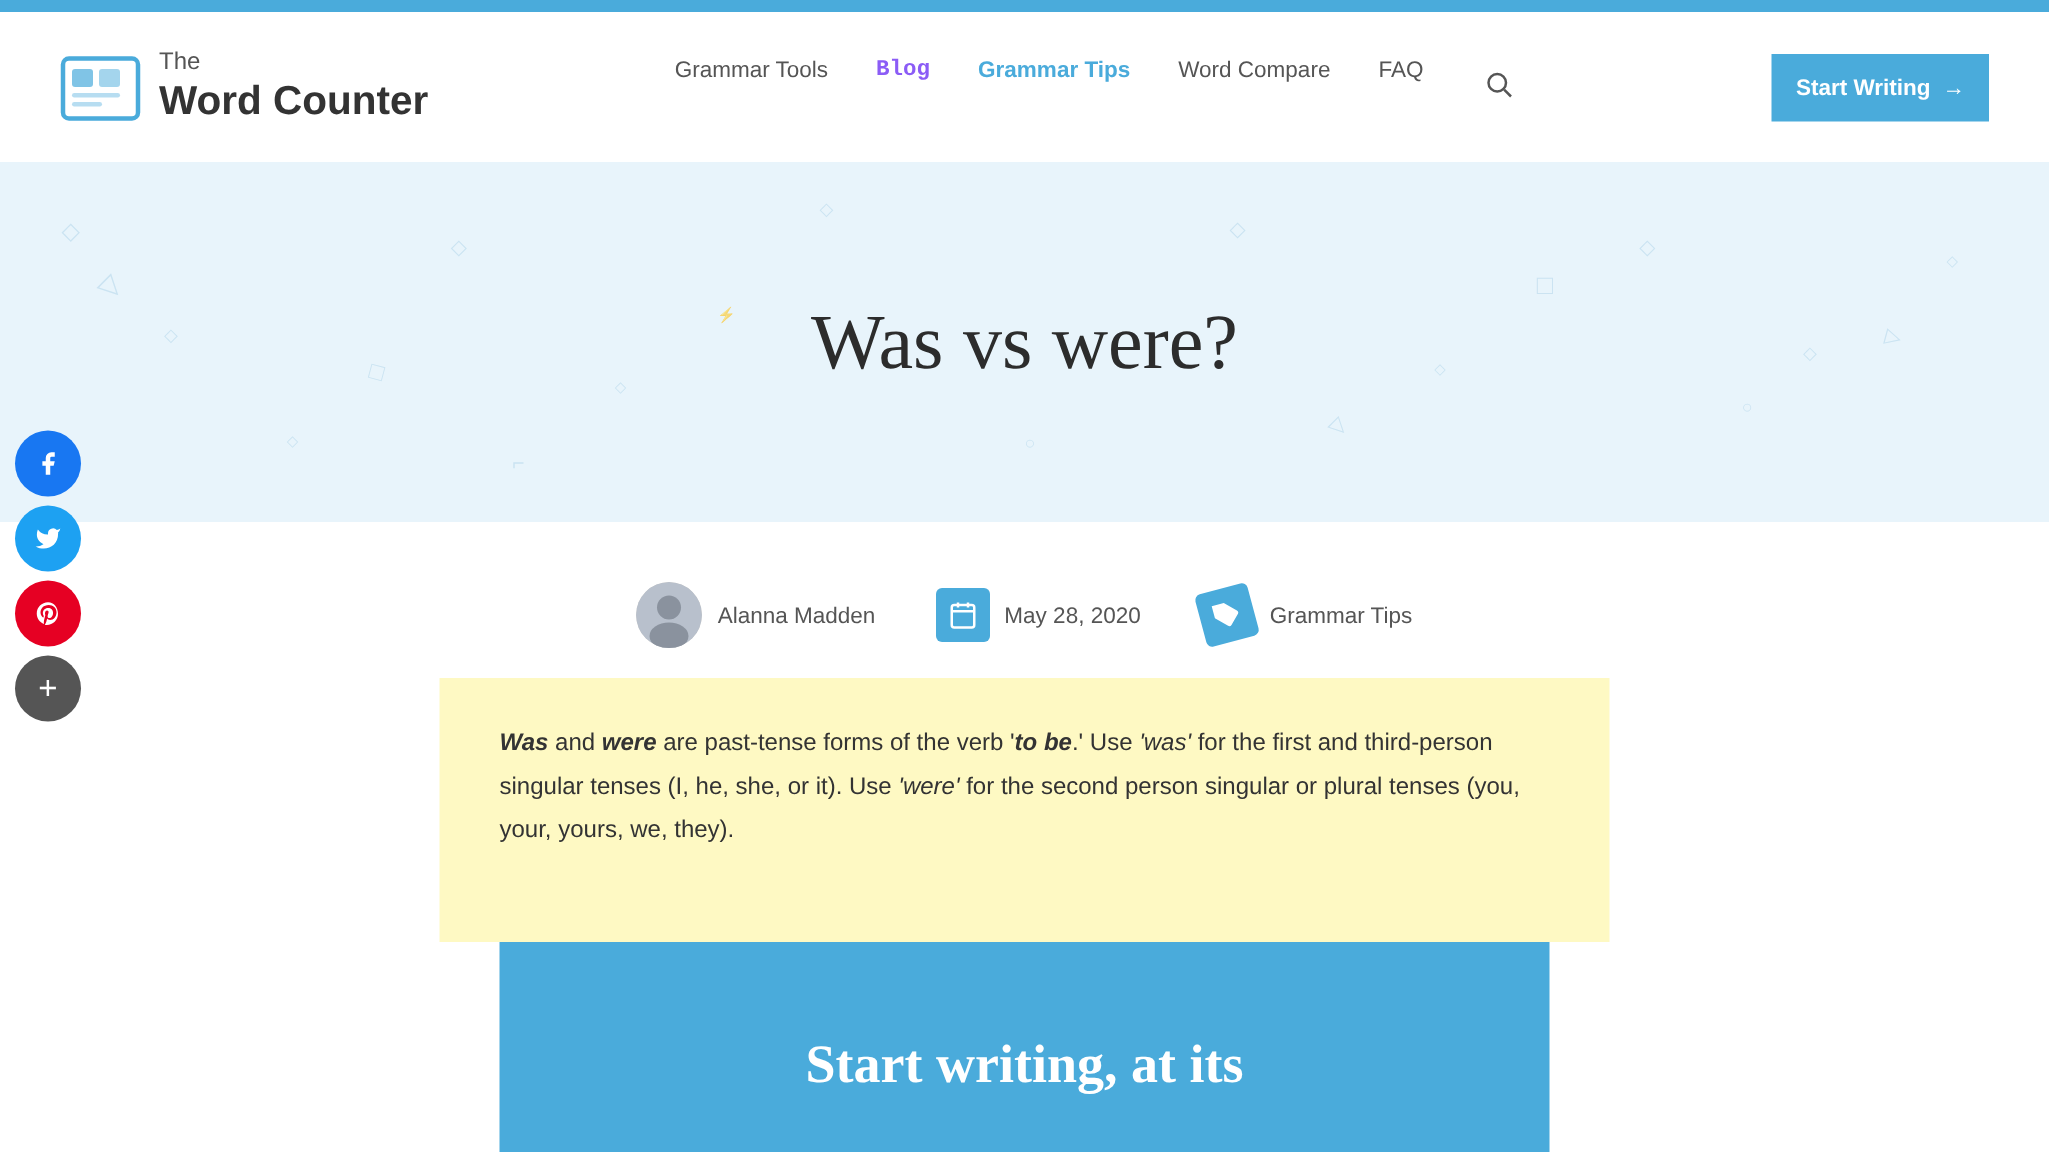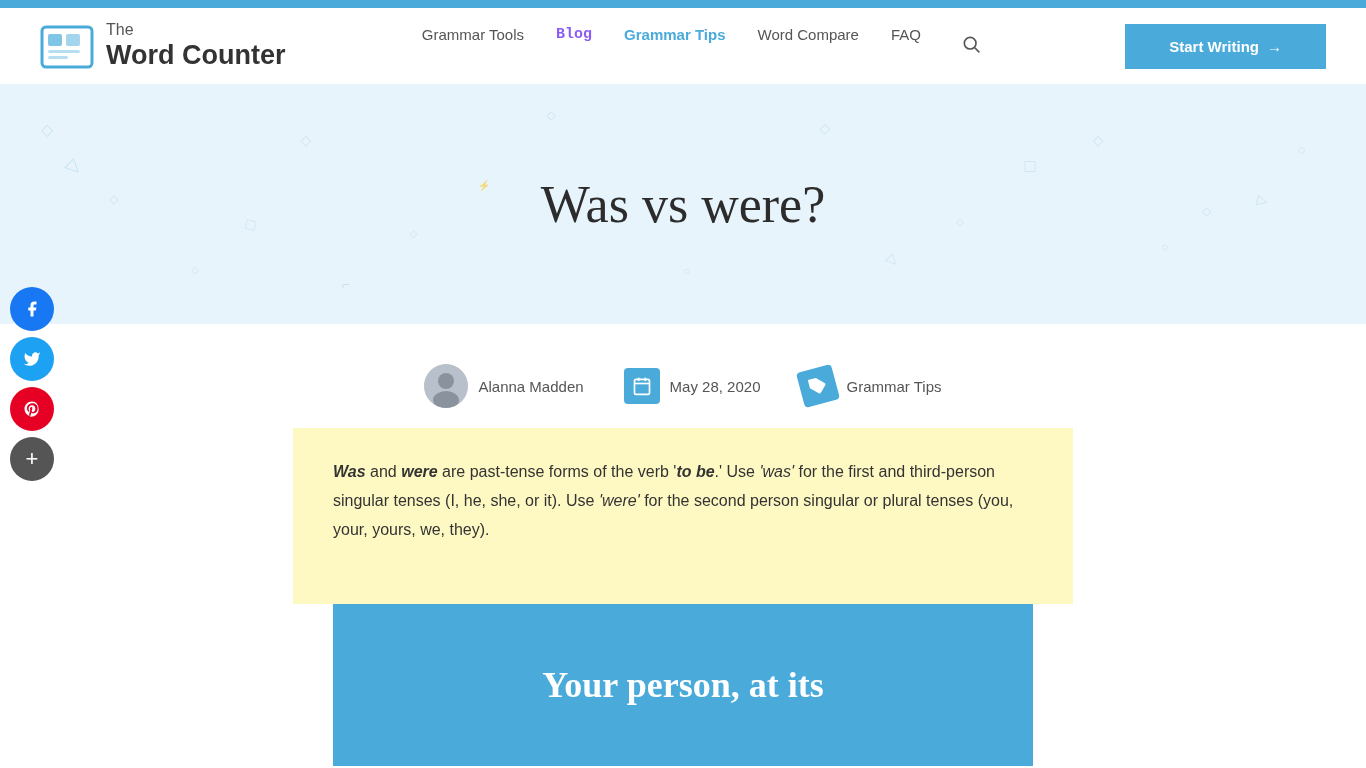--- a/index.html
+++ b/index.html
@@ -11,21 +11,21 @@
       background: #4aabdb;
       width: 100%;
     }
 
     
     header {
       display: flex;
       align-items: center;
       justify-content: space-between;
       padding: 0 40px;
-      height: 76px;
+      height: 100px;
       background: #fff;
       position: relative;
       z-index: 10;
     }
 
     .logo-area {
       display: flex;
       align-items: center;
       gap: 12px;
       text-decoration: none;
@@ -68,21 +68,21 @@
       cursor: pointer;
       padding: 8px;
       color: #555;
       font-size: 18px;
     }
 
     .start-writing-btn {
       background: #4aabdb;
       color: #fff;
       border: none;
-      padding: 14px 44px;
+      padding: 14px 16px;
       font-size: 15px;
       font-weight: 600;
       cursor: pointer;
       display: flex;
       align-items: center;
       gap: 8px;
       white-space: nowrap;
     }
 
     
@@ -341,21 +341,21 @@
 </div>
 
 <div class="article-content">
   <p>
     <em><strong>Was</strong></em> and <em><strong>were</strong></em> are past-tense forms of the verb '<em><strong>to be</strong></em>.' Use <em>'was'</em> for the first and third-person singular tenses (I, he, she, or it). Use <em>'were'</em> for the second person singular or plural tenses (you, your, yours, we, they).
   </p>
 </div>
 
 <div style="background:#fff; padding: 0 40px; max-width:780px; margin: 0 auto;">
   <div class="bottom-cta">
-    <span class="bottom-cta-title">Your person, at its</span>
+    <span class="bottom-cta-title">Start writing, at its</span>
   </div>
 </div>
 
 <div class="social-sidebar">
   <button class="social-btn facebook">
     <svg width="18" height="18" viewBox="0 0 24 24" fill="white">
       <path d="M18 2h-3a5 5 0 0 0-5 5v3H7v4h3v8h4v-8h3l1-4h-4V7a1 1 0 0 1 1-1h3z"></path>
     </svg>
   </button>
   <button class="social-btn twitter">

